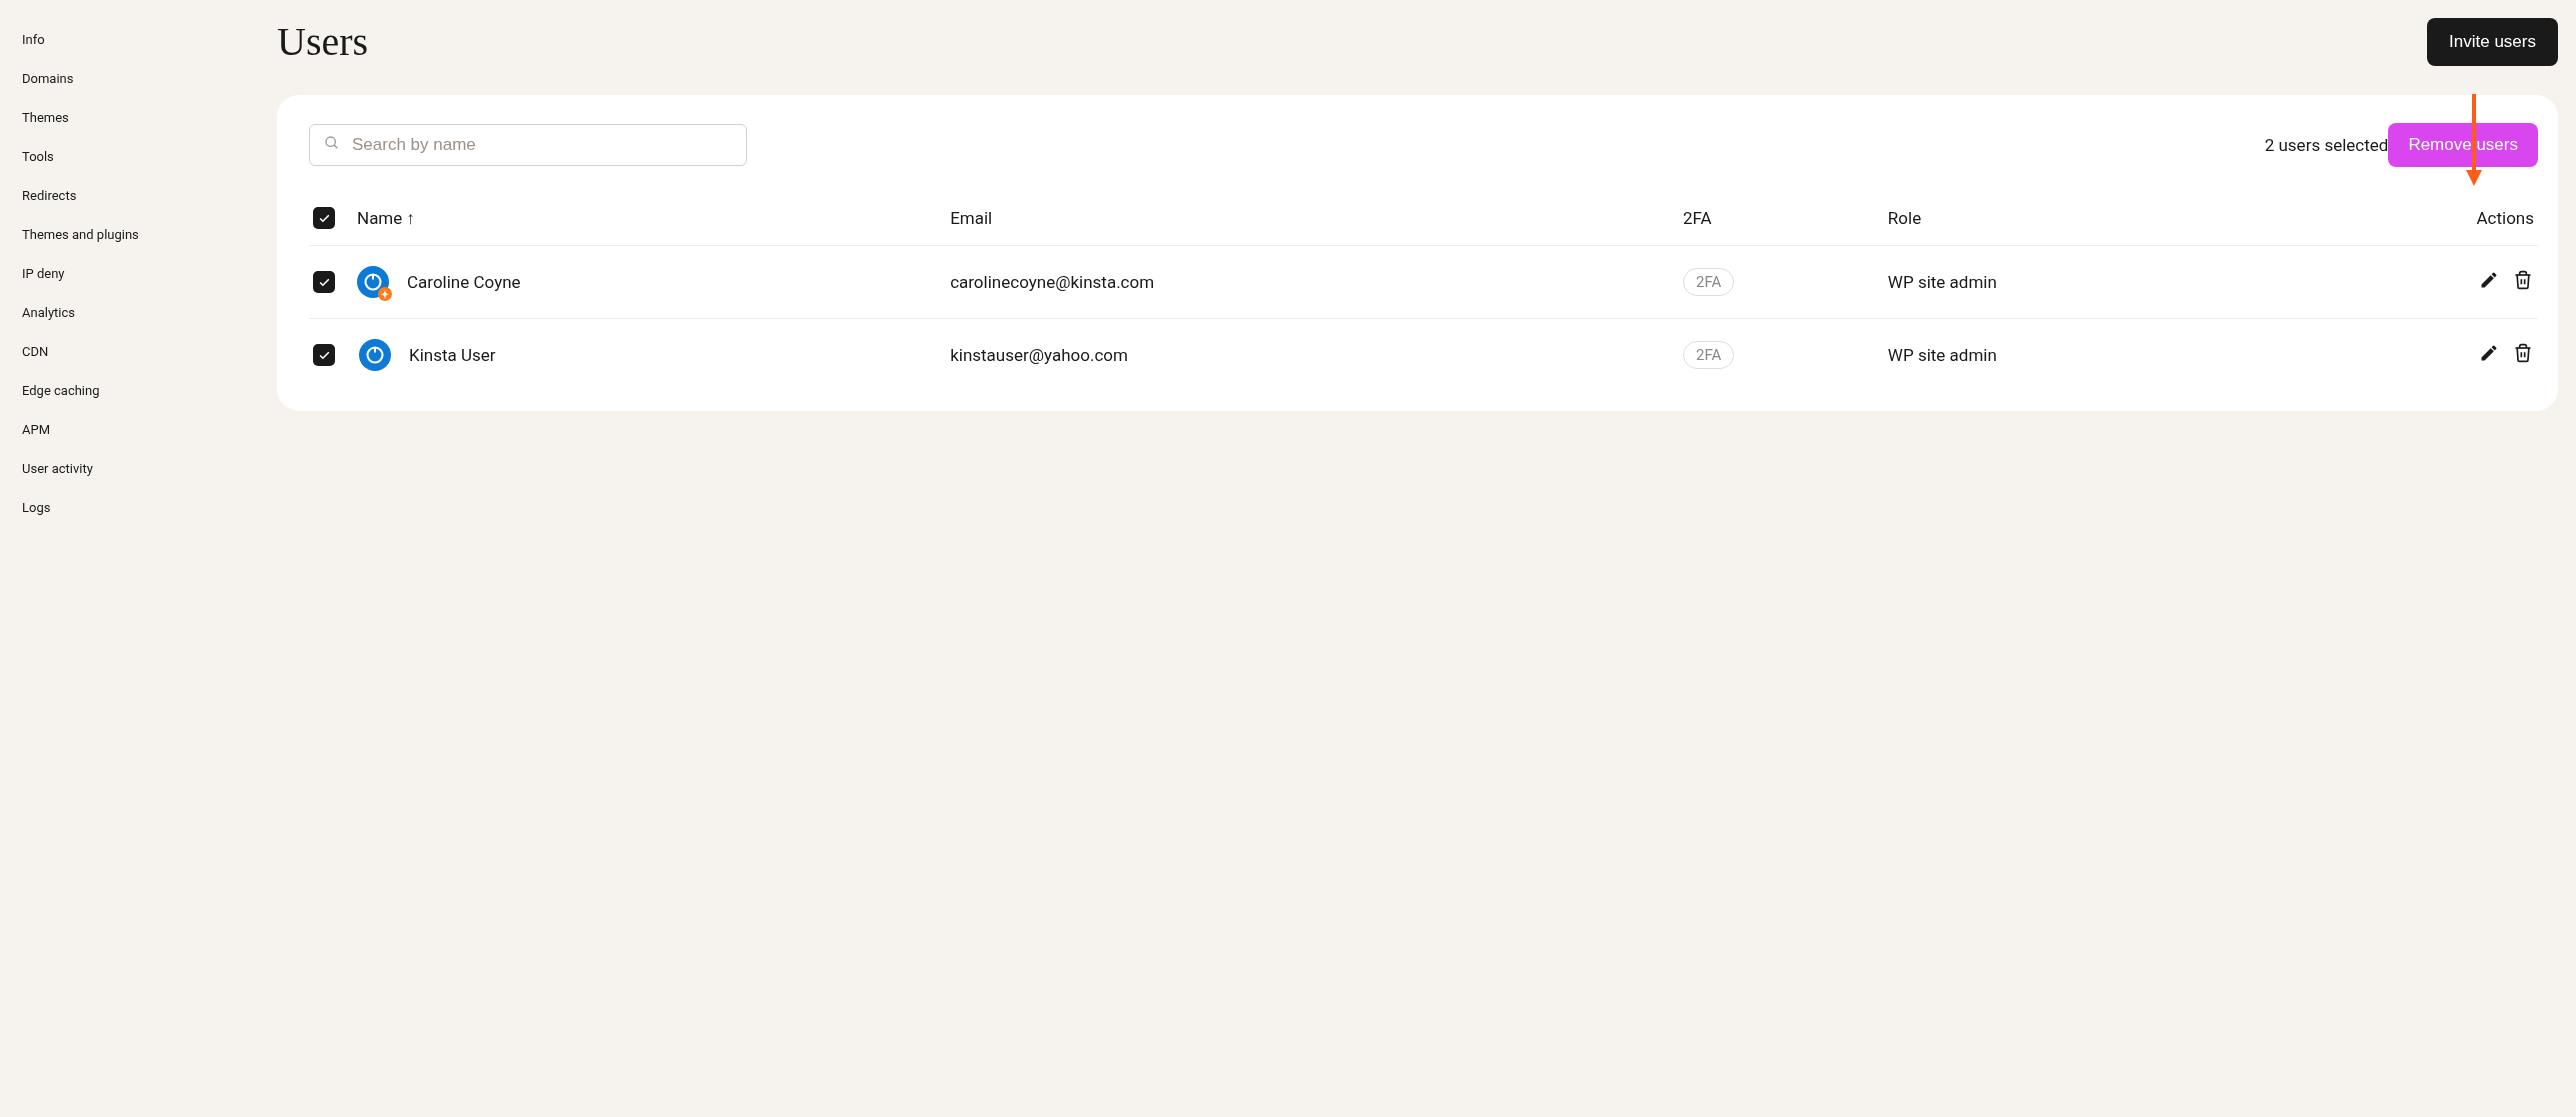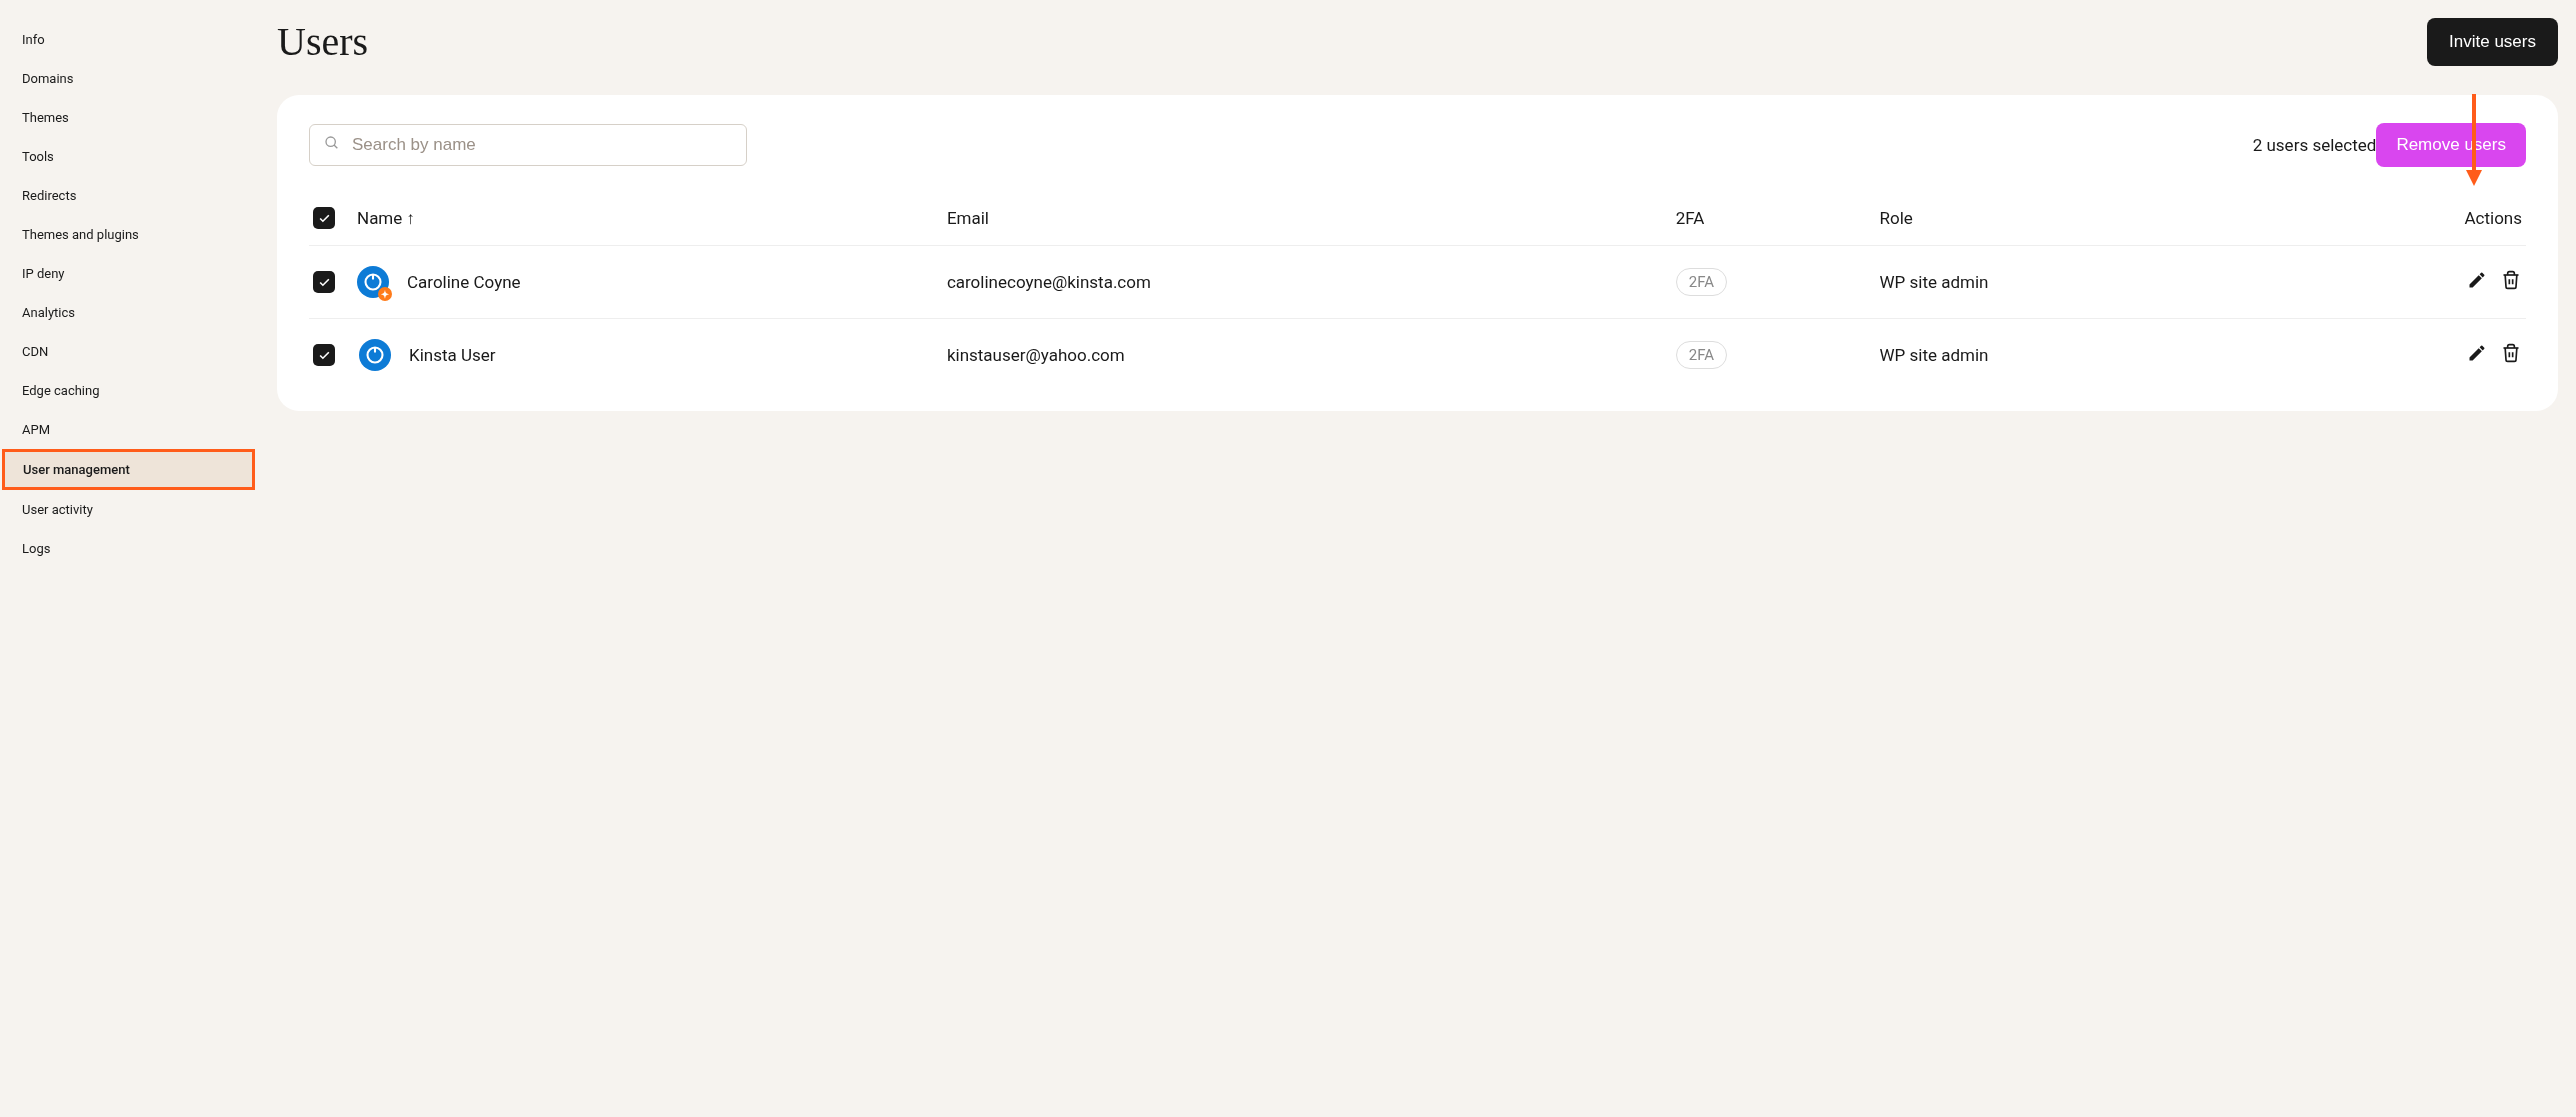--- a/index.html
+++ b/index.html
@@ -60,21 +60,21 @@
     border: none;
     border-radius: 8px;
     padding: 14px 22px;
     font-size: 17px;
     font-weight: 500;
     cursor: pointer;
   }
   .card {
     background: #fff;
     border-radius: 22px;
-    padding: 28px 32px 20px 32px;
+    padding: 28px 20px 20px 32px;
   }
   .toolbar {
     display: flex;
     align-items: center;
     margin-bottom: 26px;
   }
   .search-wrap {
     display: flex;
     align-items: center;
     border: 1px solid #d6d0c8;
@@ -188,21 +188,20 @@
   <div class="sidebar-item">Domains</div>
   <div class="sidebar-item">Themes</div>
   <div class="sidebar-item">Tools</div>
   <div class="sidebar-item">Redirects</div>
   <div class="sidebar-item">Themes and plugins</div>
   <div class="sidebar-item">IP deny</div>
   <div class="sidebar-item">Analytics</div>
   <div class="sidebar-item">CDN</div>
   <div class="sidebar-item">Edge caching</div>
   <div class="sidebar-item">APM</div>
-  <div class="sidebar-item active">User management</div>
   <div class="sidebar-item">User activity</div>
   <div class="sidebar-item">Logs</div>
 </nav>
 
 <main class="main">
   <div class="page-header">
     <div>
       <h1 class="page-title">Users</h1>
     </div>
     <button class="btn-invite">Invite users</button>

